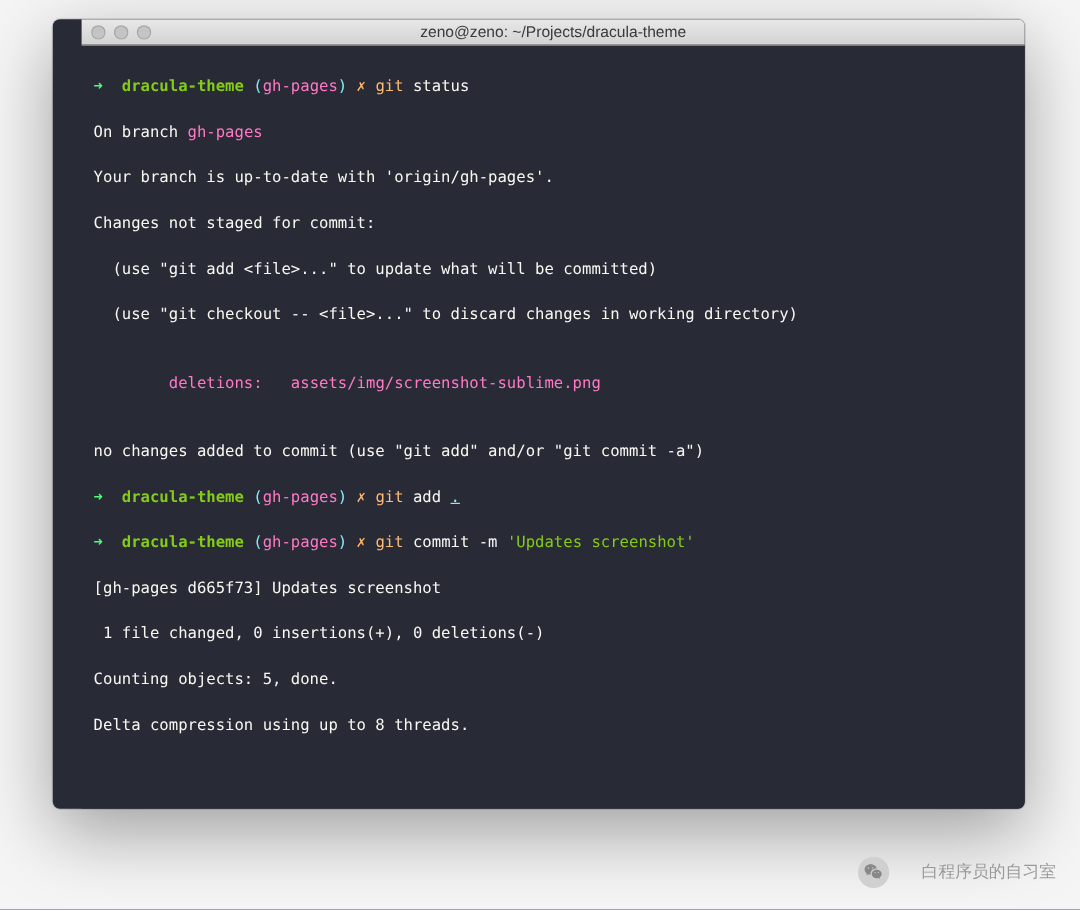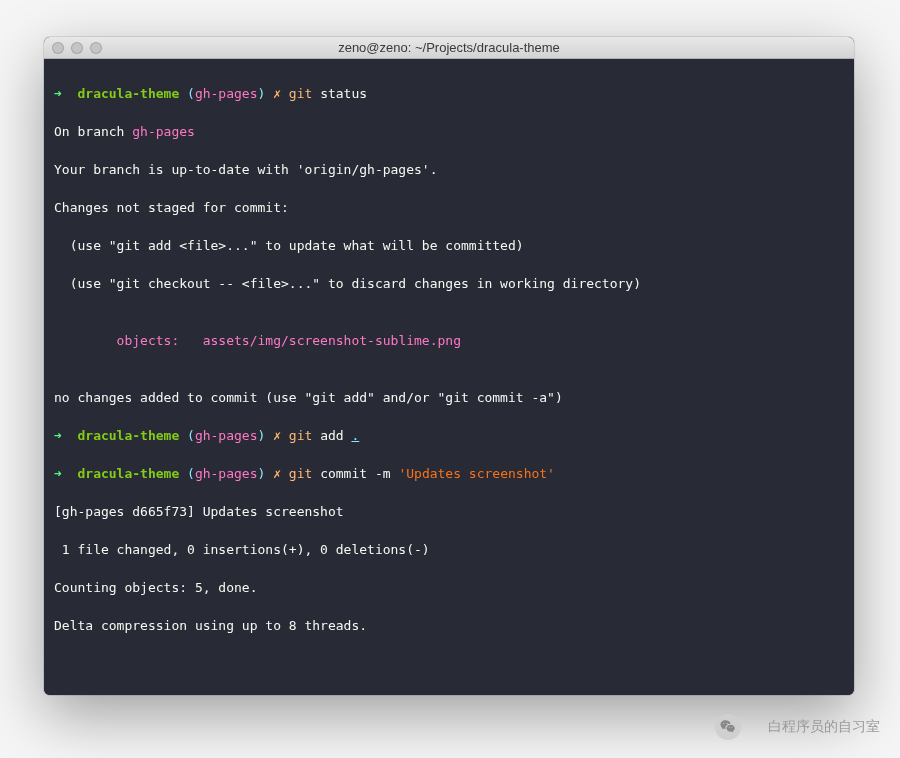--- a/index.html
+++ b/index.html
@@ -6,30 +6,31 @@
   body {
     background: #f5f5f5;
     font-family: -apple-system, BlinkMacSystemFont, sans-serif;
     width: 900px;
     height: 758px;
     position: relative;
     overflow: hidden;
   }
   .window {
     position: absolute;
-    top: 37px;
+    top: 16px;
     left: 44px;
     width: 810px;
     height: 658px;
     background: #282a36;
     border-radius: 6px;
     box-shadow: 0 20px 60px rgba(0,0,0,0.35), 0 0 0 1px rgba(0,0,0,0.1);
     overflow: hidden;
     display: flex;
     flex-direction: column;
+    padding-left: 24px;
   }
   .titlebar {
     height: 22px;
     background: linear-gradient(#e8e8e8, #d3d3d3);
     border-bottom: 1px solid #b0b0b0;
     display: flex;
     align-items: center;
     padding: 0 8px;
     position: relative;
     flex-shrink: 0;
@@ -69,21 +70,21 @@
   .arrow { color: #50fa7b; font-weight: bold; }
   .dir { color: #84cc16; font-weight: bold; }
   .branch-paren { color: #8be9fd; }
   .branch-name { color: #ff79c6; }
   .sym-dirty { color: #ffb86c; font-weight: bold; }
   .sym-clean { color: #50fa7b; font-weight: bold; }
   .cmd-git { color: #fdba74; }
   .git-branchref { color: #ff79c6; }
   .modified-label { color: #ff79c6; }
   .modified-file { color: #ff79c6; }
-  .string { color: #f97316; }
+  .string { color: #84cc16; }
   .dot { color: #8be9fd; text-decoration: underline; }
   .watermark {
     position: absolute;
     right: 20px;
     bottom: 18px;
     display: flex;
     align-items: center;
     gap: 27px;
     color: #9a9a9a;
     font-size: 14px;
@@ -113,21 +114,21 @@
   </div>
 
   <div class="terminal">
 <span class="line"><span class="arrow">➜</span>  <span class="dir">dracula-theme</span> <span class="branch-paren">(</span><span class="branch-name">gh-pages</span><span class="branch-paren">)</span> <span class="sym-dirty">✗</span> <span class="cmd-git">git</span><span> status</span></span>
 <span class="line"><span>On branch </span><span class="git-branchref">gh-pages</span></span>
 <span class="line">Your branch is up-to-date with 'origin/gh-pages'.</span>
 <span class="line">Changes not staged for commit:</span>
 <span class="line">  (use "git add &lt;file&gt;..." to update what will be committed)</span>
 <span class="line">  (use "git checkout -- &lt;file&gt;..." to discard changes in working directory)</span>
 <span class="line"></span>
-<span class="line"><span class="modified-label">        objects:   </span><span class="modified-file">assets/img/screenshot-sublime.png</span></span>
+<span class="line"><span class="modified-label">        deletions:   </span><span class="modified-file">assets/img/screenshot-sublime.png</span></span>
 <span class="line"></span>
 <span class="line">no changes added to commit (use "git add" and/or "git commit -a")</span>
 <span class="line"><span class="arrow">➜</span>  <span class="dir">dracula-theme</span> <span class="branch-paren">(</span><span class="branch-name">gh-pages</span><span class="branch-paren">)</span> <span class="sym-dirty">✗</span> <span class="cmd-git">git</span><span> add </span><span class="dot">.</span></span>
 <span class="line"><span class="arrow">➜</span>  <span class="dir">dracula-theme</span> <span class="branch-paren">(</span><span class="branch-name">gh-pages</span><span class="branch-paren">)</span> <span class="sym-dirty">✗</span> <span class="cmd-git">git</span><span> commit -m </span><span class="string">'Updates screenshot'</span></span>
 <span class="line">[gh-pages d665f73] Updates screenshot</span>
 <span class="line"> 1 file changed, 0 insertions(+), 0 deletions(-)</span>
 <span class="line">Counting objects: 5, done.</span>
 <span class="line">Delta compression using up to 8 threads.</span>
 
 

